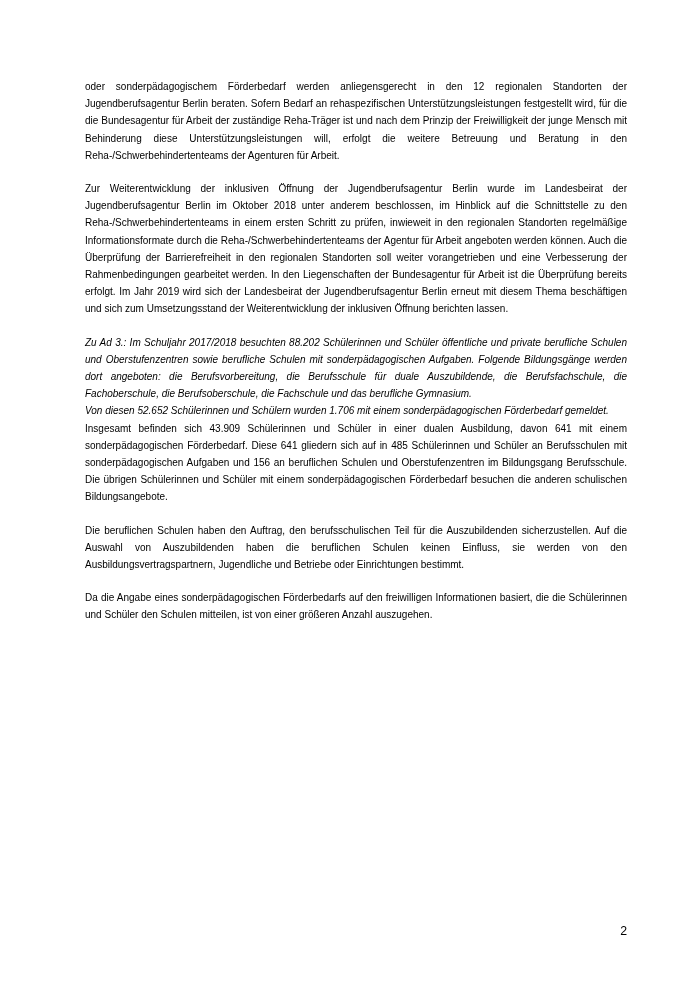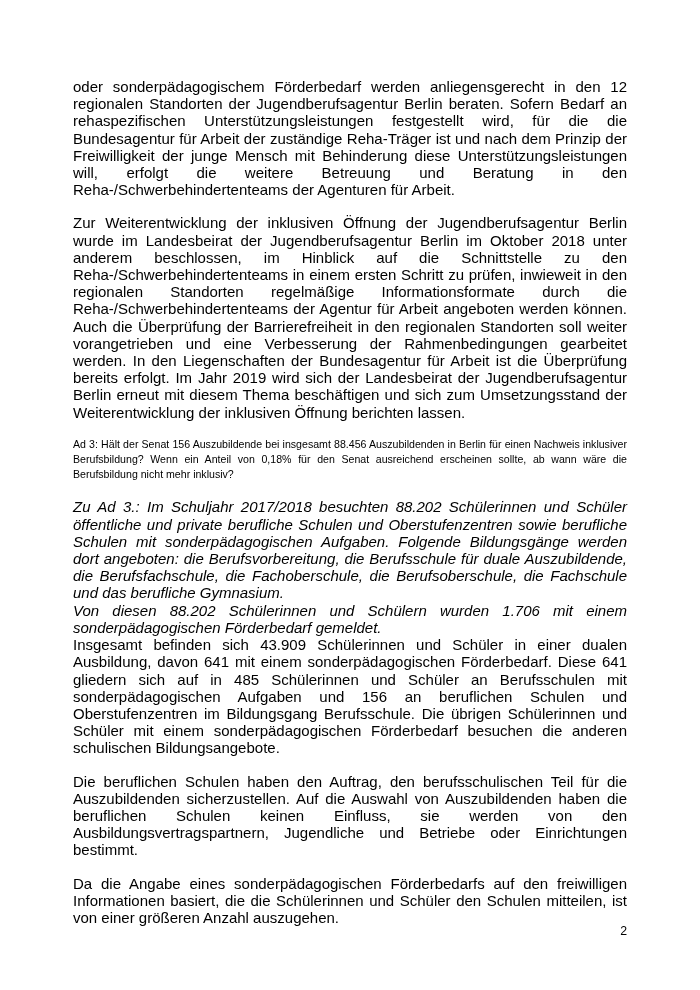--- a/index.html
+++ b/index.html
@@ -18,25 +18,25 @@
   .page {
     position: absolute;
     left: 0;
     top: 0;
     width: 700px;
     height: 990px;
     box-sizing: border-box;
     padding: 78px 73px 0 73px;
   }
   .para {
-    font-size: 15px;
+    font-size: 10px;
     line-height: 17.2px;
     text-align: justify;
     text-justify: inter-word;
-    margin: 0 0 16px 0;
+    margin: 0 0 16px 12px;
     hyphens: none;
   }
   .para.tight {
     margin-bottom: 0;
     font-style: italic;
   }
   .para.small {
     font-size: 10.6px;
     line-height: 15.2px;
     margin: 0 0 16px 0;
@@ -52,25 +52,24 @@
 </style>
 </head>
 <body>
 
 <div class="page">
 
   <p class="para">oder sonderpädagogischem Förderbedarf werden anliegensgerecht in den 12 regionalen Standorten der Jugendberufsagentur Berlin beraten. Sofern Bedarf an rehaspezifischen Unterstützungsleistungen festgestellt wird, für die die Bundesagentur für Arbeit der zuständige Reha-Träger ist und nach dem Prinzip der Freiwilligkeit der junge Mensch mit Behinderung diese Unterstützungsleistungen will, erfolgt die weitere Betreuung und Beratung in den Reha-/Schwerbehindertenteams der Agenturen für Arbeit.</p>
 
   <p class="para">Zur Weiterentwicklung der inklusiven Öffnung der Jugendberufsagentur Berlin wurde im Landesbeirat der Jugendberufsagentur Berlin im Oktober 2018 unter anderem beschlossen, im Hinblick auf die Schnittstelle zu den Reha-/Schwerbehindertenteams in einem ersten Schritt zu prüfen, inwieweit in den regionalen Standorten regelmäßige Informationsformate durch die Reha-/Schwerbehindertenteams der Agentur für Arbeit angeboten werden können. Auch die Überprüfung der Barrierefreiheit in den regionalen Standorten soll weiter vorangetrieben und eine Verbesserung der Rahmenbedingungen gearbeitet werden. In den Liegenschaften der Bundesagentur für Arbeit ist die Überprüfung bereits erfolgt. Im Jahr 2019 wird sich der Landesbeirat der Jugendberufsagentur Berlin erneut mit diesem Thema beschäftigen und sich zum Umsetzungsstand der Weiterentwicklung der inklusiven Öffnung berichten lassen.</p>
 
-  <p class="para small">Ad 3: Hält der Senat 156 Auszubildende bei insgesamt 88.456 Auszubildenden in Berlin für einen Nachweis inklusiver Berufsbildung? Wenn ein Anteil von 0,18% für den Senat ausreichend erscheinen sollte, ab wann wäre die Berufsbildung nicht mehr inklusiv?</p>
 
   <p class="para tight">Zu Ad 3.: Im Schuljahr 2017/2018 besuchten 88.202 Schülerinnen und Schüler öffentliche und private berufliche Schulen und Oberstufenzentren sowie berufliche Schulen mit sonderpädagogischen Aufgaben. Folgende Bildungsgänge werden dort angeboten: die Berufsvorbereitung, die Berufsschule für duale Auszubildende, die Berufsfachschule, die Fachoberschule, die Berufsoberschule, die Fachschule und das berufliche Gymnasium.</p>
 
-  <p class="para tight">Von diesen 88.202 Schülerinnen und Schülern wurden 1.706 mit einem sonderpädagogischen Förderbedarf gemeldet.</p>
+  <p class="para tight">Von diesen 52.652 Schülerinnen und Schülern wurden 1.706 mit einem sonderpädagogischen Förderbedarf gemeldet.</p>
 
   <p class="para">Insgesamt befinden sich 43.909 Schülerinnen und Schüler in einer dualen Ausbildung, davon 641 mit einem sonderpädagogischen Förderbedarf. Diese 641 gliedern sich auf in 485 Schülerinnen und Schüler an Berufsschulen mit sonderpädagogischen Aufgaben und 156 an beruflichen Schulen und Oberstufenzentren im Bildungsgang Berufsschule. Die übrigen Schülerinnen und Schüler mit einem sonderpädagogischen Förderbedarf besuchen die anderen schulischen Bildungsangebote.</p>
 
   <p class="para">Die beruflichen Schulen haben den Auftrag, den berufsschulischen Teil für die Auszubildenden sicherzustellen. Auf die Auswahl von Auszubildenden haben die beruflichen Schulen keinen Einfluss, sie werden von den Ausbildungsvertragspartnern, Jugendliche und Betriebe oder Einrichtungen bestimmt.</p>
 
   <p class="para">Da die Angabe eines sonderpädagogischen Förderbedarfs auf den freiwilligen Informationen basiert, die die Schülerinnen und Schüler den Schulen mitteilen, ist von einer größeren Anzahl auszugehen.</p>
 
 </div>
 
 <div class="page-number">2</div>

